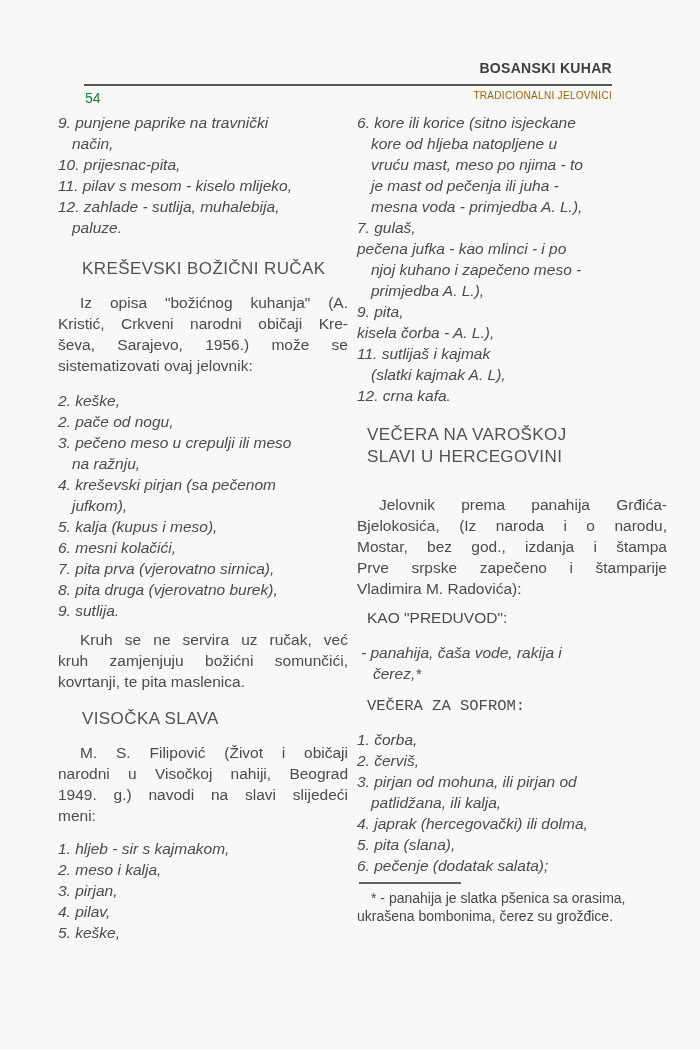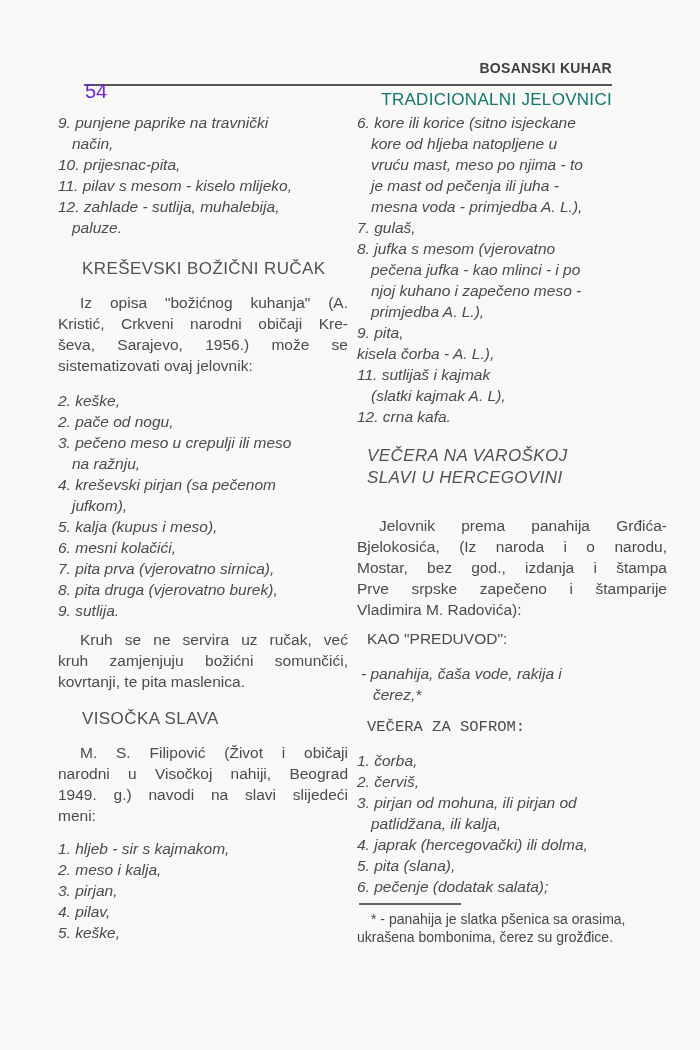--- a/index.html
+++ b/index.html
@@ -14,46 +14,46 @@
   
   .hdr-title {
     position:absolute; top:60px; right:88px;
     font-size:14px; font-weight:bold; letter-spacing:0.3px; color:#3e3e3e;
   }
   .hdr-rule {
     position:absolute; top:84px; left:84px; width:528px; height:2px;
     background:#565656;
   }
   .hdr-page {
-    position:absolute; top:80px; left:85px;
-    font-size:20px; color:#6d28d9;
+    position:absolute; top:90px; left:85px;
+    font-size:14px; color:#15803d;
   }
   .hdr-sub {
     position:absolute; top:90px; right:88px;
-    font-size:17px; letter-spacing:0.3px; color:#0f766e;
+    font-size:10px; letter-spacing:0.3px; color:#a16207;
   }
 
   
   .col { position:absolute; top:112px; font-size:15.5px; line-height:21px; }
   .col-left  { left:58px;  width:290px; }
   .col-right { left:357px; width:310px; }
 
   
   .list { font-style:italic; }
   .list-item .ln { padding-left:14px; }
   .list-item .ln:first-child { padding-left:0; }
 
   
   .para .ln { text-align:justify; text-align-last:justify; }
   .para .ln:last-child { text-align-last:left; }
   .para .ln:first-child { text-indent:22px; }
 
   .heading { font-size:17px; line-height:22px; letter-spacing:0.4px; color:#525252; }
   .col-left  .heading { padding-left:24px; }
-  .col-right .heading { padding-left:10px;font-style:italic; }
+  .col-right .heading { padding-left:10px; }
 
   .label { padding-left:10px; }
 
   .preduvod { font-style:italic; }
   .preduvod .ln { padding-left:16px; }
   .preduvod .ln:first-child { padding-left:4px; }
 
   
   .heading1 { margin-top:20px; }
   .para1    { margin-top:12px; }
@@ -190,21 +190,20 @@
           <div class="ln">6. kore ili korice (sitno isjeckane</div>
           <div class="ln">kore od hljeba natopljene u</div>
           <div class="ln">vruću mast, meso po njima - to</div>
           <div class="ln">je mast od pečenja ili juha -</div>
           <div class="ln">mesna voda - primjedba A. L.),</div>
         </div>
       <div class="list-item">
           <div class="ln">7. gulaš,</div>
         </div>
       <div class="list-item">
-          <div class="ln">8. jufka s mesom (vjerovatno</div>
           <div class="ln">pečena jufka - kao mlinci - i po</div>
           <div class="ln">njoj kuhano i zapečeno meso -</div>
           <div class="ln">primjedba A. L.),</div>
         </div>
       <div class="list-item">
           <div class="ln">9. pita,</div>
         </div>
       <div class="list-item">
           <div class="ln">kisela čorba - A. L.),</div>
         </div>

